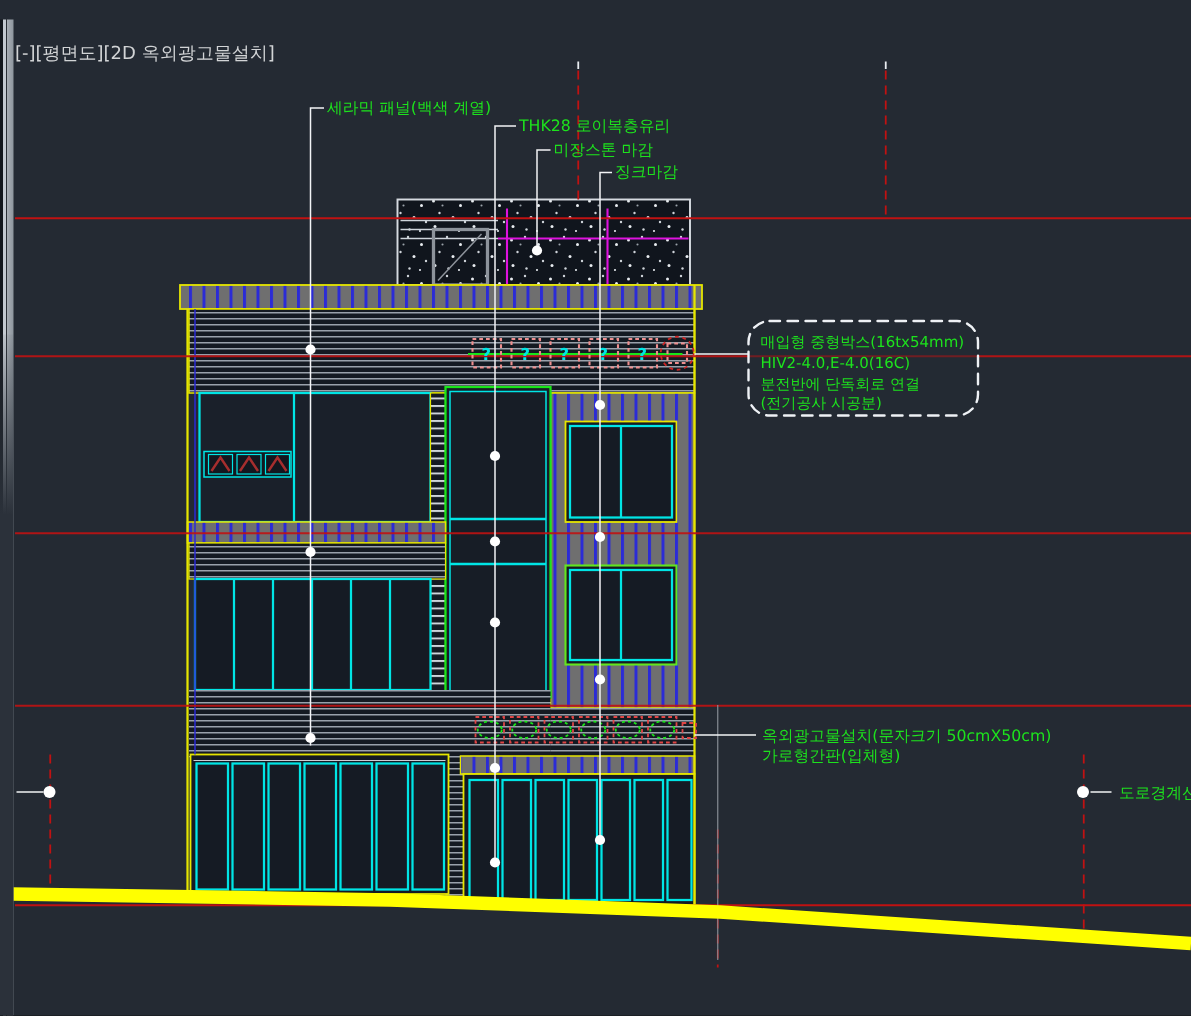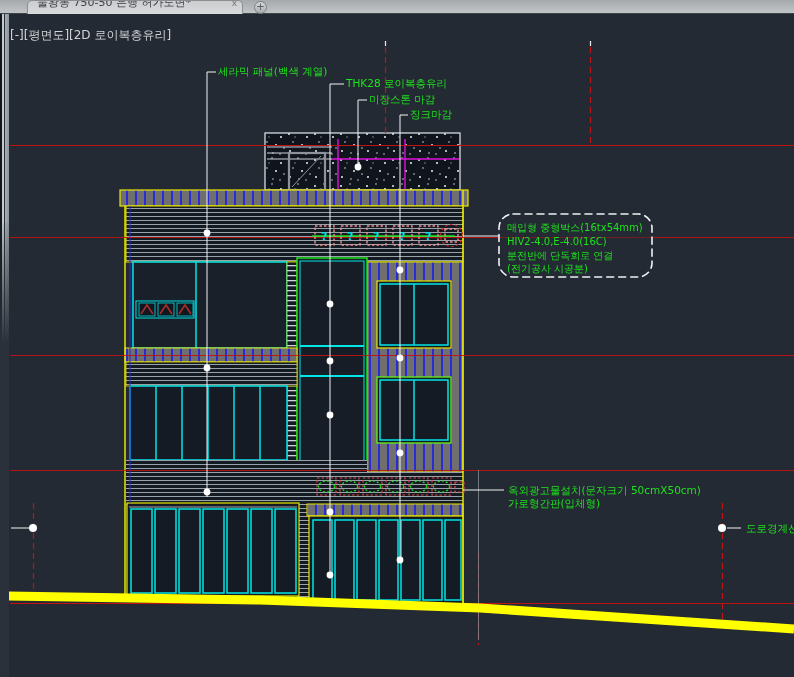--- a/index.html
+++ b/index.html
@@ -258,25 +258,18 @@
 
     <g>
       <rect x="499" y="214" width="153" height="63" rx="14" fill="#242a33" fill-opacity="0.45" stroke="#eef1f5" stroke-width="1.6" stroke-dasharray="7 5" stroke-linecap="round"></rect>
       <text class="callout-line" x="507" y="231">매입형 중형박스(16tx54mm)</text>
       <text class="callout-line" x="507" y="245">HIV2-4.0,E-4.0(16C)</text>
       <text class="callout-line" x="507" y="259">분전반에 단독회로 연결</text>
       <text class="callout-line" x="507" y="272">(전기공사 시공분)</text>
     </g>
   </svg>
 
-  <div class="tabbar">
-    <div class="tab">
-      <span class="tab-title">물왕동 750-50 은행 허가도면*</span>
-      <span class="tab-close">x</span>
-    </div>
-    <div class="newtab">+</div>
-  </div>
 
   <div class="leftstrip"></div>
 
-  <div class="vp-label">[-][평면도][2D 로이복층유리]</div>
+  <div class="vp-label">[-][평면도][2D 옥외광고물설치]</div>
 
 </div>
 
 </body></html>

